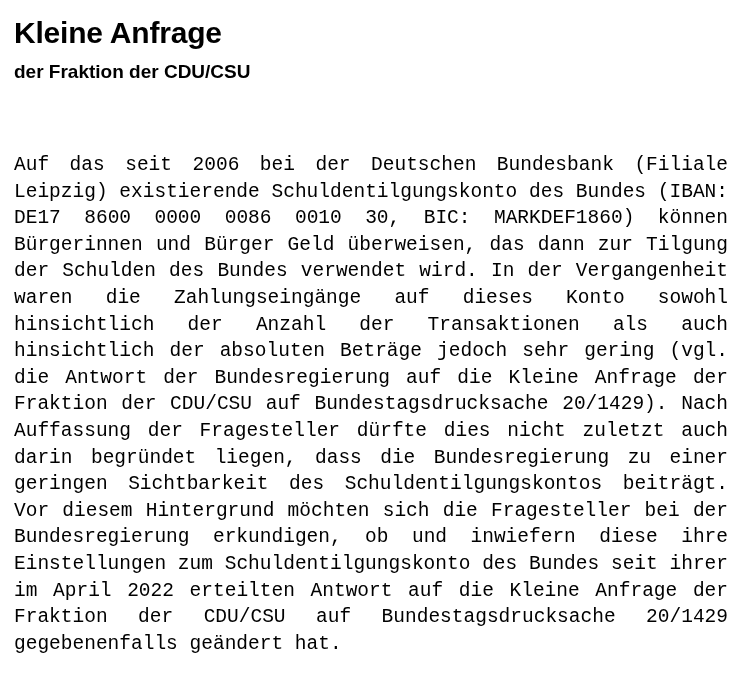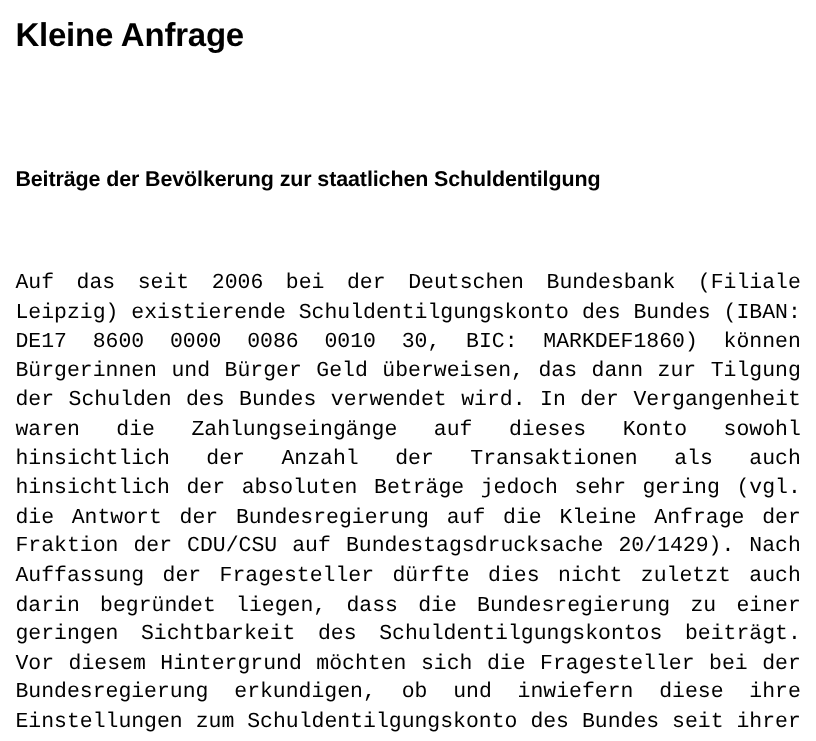--- a/index.html
+++ b/index.html
@@ -57,15 +57,15 @@
     padding-top: 69px;
     hyphens: manual;
     width: 714px;
   }
 </style>
 </head>
 <body>
 
 <div class="page">
   <h1 class="doc-title">Kleine Anfrage</h1>
-  <h3 class="doc-heading">Beiträge der Bevölkerung zur staatlichen Schuldentilgung</h3>
+  <h2 class="doc-subtitle">der Fraktion der CDU/CSU</h2>
   <p class="body-text">Auf das seit 2006 bei der Deutschen Bundesbank (Filiale Leipzig) existierende Schuldentilgungskonto des Bundes (IBAN: DE17 8600 0000 0086 0010 30, BIC: MARKDEF1860) können Bürgerinnen und Bürger Geld überweisen, das dann zur Tilgung der Schulden des Bundes verwendet wird. In der Vergangenheit waren die Zahlungseingänge auf dieses Konto sowohl hinsichtlich der Anzahl der Transaktionen als auch hinsichtlich der absoluten Beträge jedoch sehr gering (vgl. die Antwort der Bundesregierung auf die Kleine Anfrage der Fraktion der CDU/CSU auf Bundestagsdrucksache 20/1429). Nach Auffassung der Fragesteller dürfte dies nicht zuletzt auch darin begründet liegen, dass die Bundesregierung zu einer geringen Sichtbarkeit des Schuldentilgungskontos beiträgt. Vor diesem Hintergrund möchten sich die Fragesteller bei der Bundesregierung erkundigen, ob und inwiefern diese ihre Einstellungen zum Schuldentilgungskonto des Bundes seit ihrer im April 2022 erteilten Antwort auf die Kleine Anfrage der Fraktion der CDU/CSU auf Bundestagsdrucksache 20/1429 gegebenenfalls geändert hat.</p>
 </div>
 
 </body></html>

